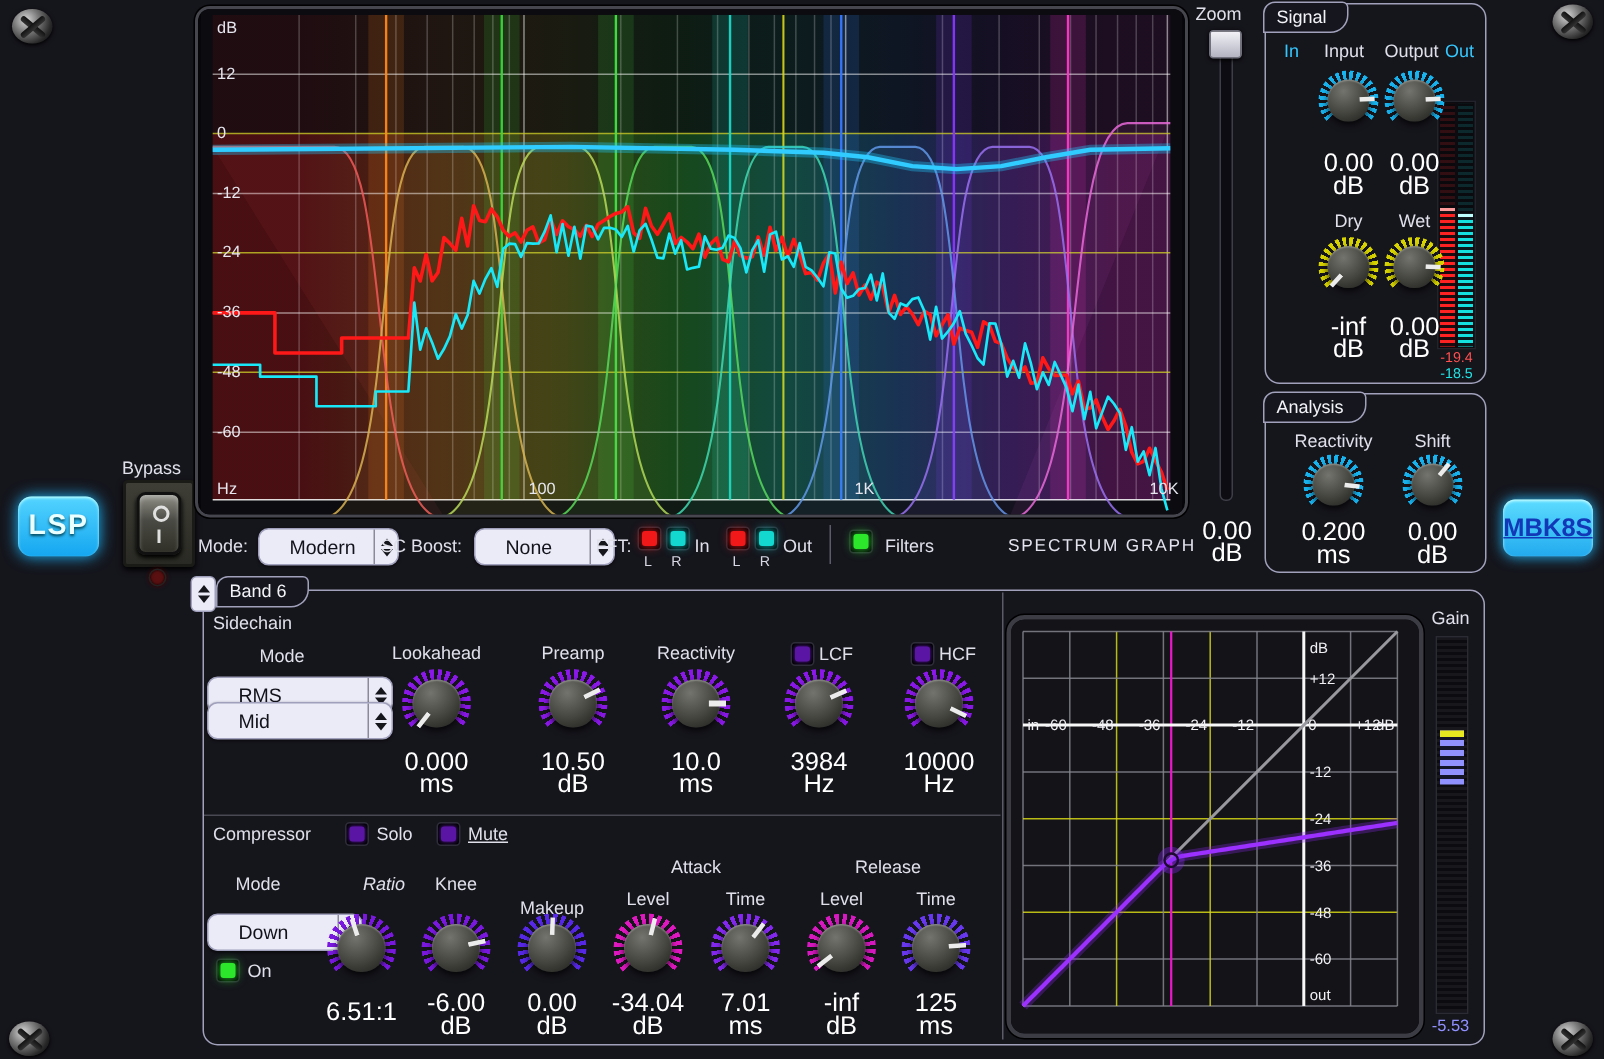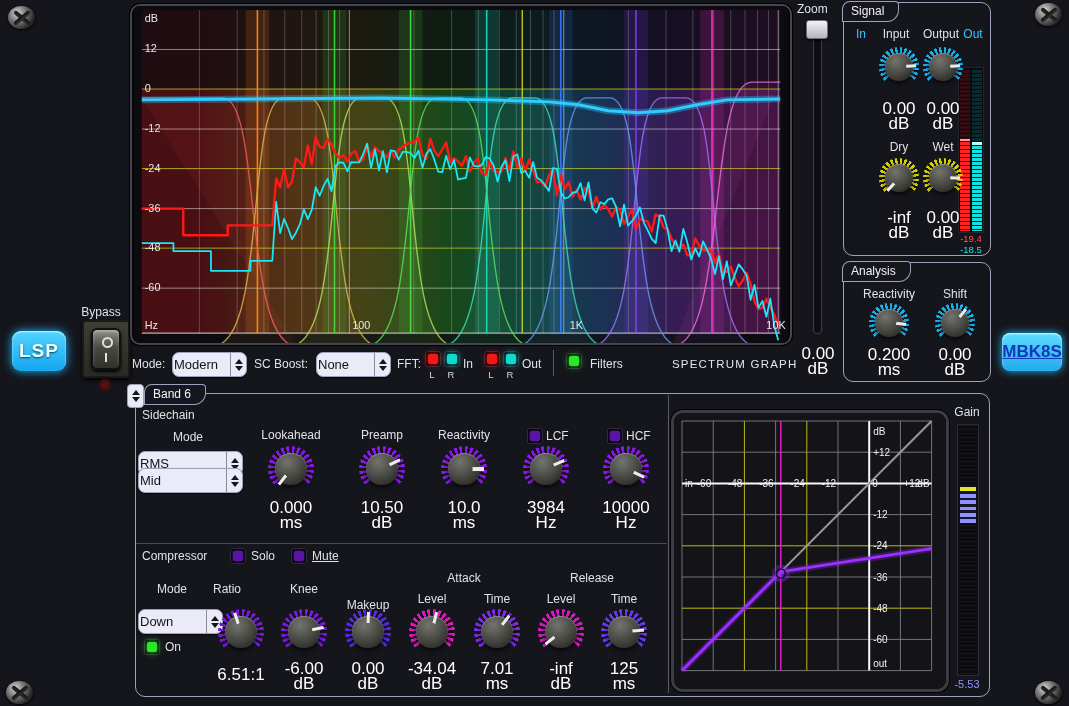--- a/index.html
+++ b/index.html
@@ -28,21 +28,21 @@
   .knob .gap{position:absolute;inset:-1px;border-radius:50%;
     background:conic-gradient(from 135deg,#15151c 0 90deg,rgba(0,0,0,0) 90deg 360deg);}
   .knob .cap{position:absolute;inset:16%;border-radius:50%;
     background:radial-gradient(circle at 38% 28%,#74746e,#45453f 55%,#1b1b19 100%);
     box-shadow:0 2px 5px rgba(0,0,0,.75),inset 0 1px 1px rgba(255,255,255,.28);}
   .knob .ptr{position:absolute;left:50%;top:50%;height:3.4px;margin-top:-1.7px;width:50%;
     transform-origin:0 50%;transform:rotate(calc(var(--angle) - 90deg));border-radius:2px;
     background:linear-gradient(to right,rgba(0,0,0,0) 0 36%,#ececec 38%,#ececec 86%,rgba(0,0,0,0) 88%);}
   
   .combo{position:absolute;height:23px;background:#ebebf8;border:1px solid #a0a0bc;border-radius:7px;
-    display:flex;align-items:center;color:#12121a;font-size:13px;padding-left:1px;
+    display:flex;align-items:center;color:#12121a;font-size:13px;padding-left:20px;
     box-shadow:0 1px 2px rgba(0,0,0,.55);}
   .combo .cv{flex:1;white-space:nowrap;}
   .combo .cspin{width:15px;border-left:1px solid #8a8a9a;align-self:stretch;display:flex;
     flex-direction:column;align-items:center;justify-content:center;gap:2px;}
   .tri-up{width:0;height:0;border-left:4px solid transparent;border-right:4px solid transparent;border-bottom:5px solid #15151c;}
   .tri-dn{width:0;height:0;border-left:4px solid transparent;border-right:4px solid transparent;border-top:5px solid #15151c;}
   
   .led{position:absolute;width:14px;height:14px;border-radius:3px;background:#06060a;
     border:1px solid #2e2e38;box-shadow:inset 0 0 3px #000;}
   .led::after{content:"";position:absolute;inset:2px;border-radius:2px;background:var(--lc);
@@ -454,21 +454,21 @@
   <div class="combo" style="left:138px;top:609px;width:82px;">
     <span class="cv">Down</span>
     <span class="cspin">
         <i class="tri-up"></i>
         <i class="tri-dn"></i>
       </span>
   </div>
   <span class="led" style="left:144px;top:639px;--lc:#2ce62c;"></span>
   <div class="tlbl" style="left:165px;top:640px;">On</div>
 
-  <div class="lbl" style="left:197px;top:582px;width:60px;">Ratio</div>
+  <div class="lbl" style="left:226px;top:582px;width:60px;font-style:italic;">Ratio</div>
   <div class="lbl" style="left:274px;top:582px;width:60px;">Knee</div>
   <div class="lbl" style="left:338px;top:598px;width:60px;">Makeup</div>
   <div class="lbl" style="left:434px;top:571px;width:60px;">Attack</div>
   <div class="lbl" style="left:402px;top:592px;width:60px;">Level</div>
   <div class="lbl" style="left:467px;top:592px;width:60px;">Time</div>
   <div class="lbl" style="left:562px;top:571px;width:60px;">Release</div>
   <div class="lbl" style="left:531px;top:592px;width:60px;">Level</div>
   <div class="lbl" style="left:594px;top:592px;width:60px;">Time</div>
 
   <div class="knob" style="left:218px;top:609px;width:46px;height:46px;--kc:#7a18e0;--angle:-18deg;">

